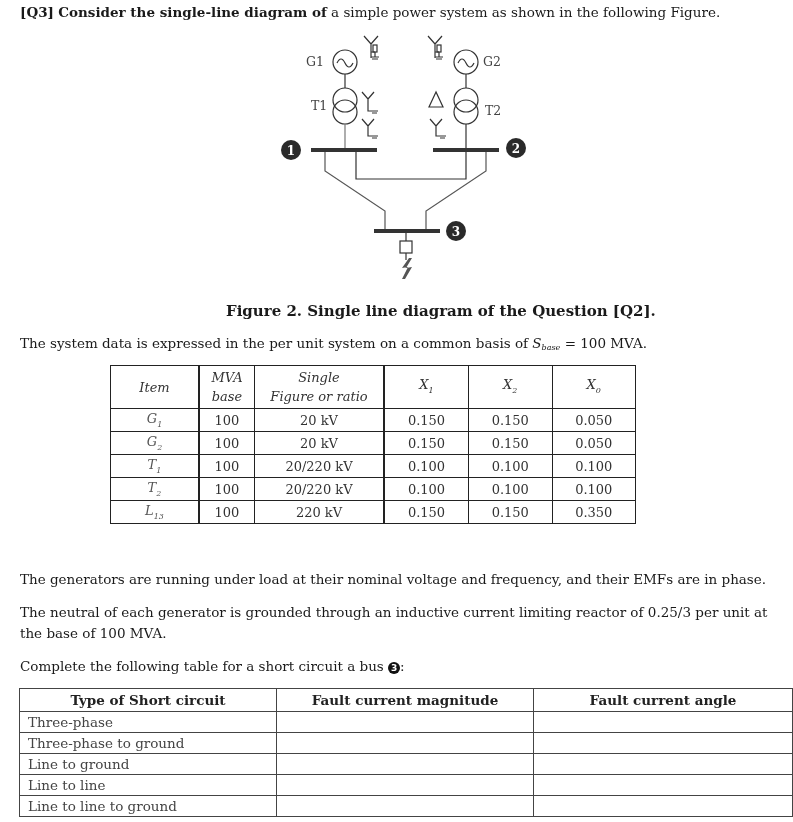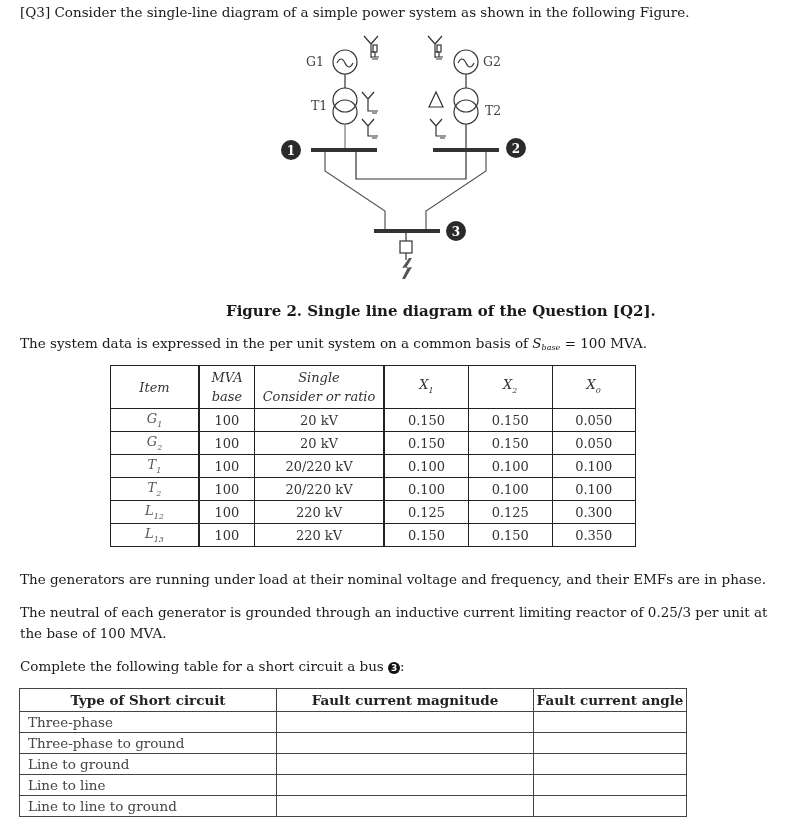--- a/index.html
+++ b/index.html
@@ -4,21 +4,21 @@
 <style>
   html, body { margin: 0; padding: 0; background: #ffffff; }
   body {
     width: 793px; height: 822px; position: relative; overflow: hidden;
     font-family: "DejaVu Serif", "Liberation Serif", serif;
     color: #1a1a1a;
   }
   .abs { position: absolute; }
   .para { font-size: 13.5px; line-height: 21px; white-space: nowrap; }
   .heading { left: 20px; top: 2px; font-size: 13.5px; }
-  .heading b { font-weight: normal; }
+  .heading b { font-weight: bold; }
   #diagram { left: 0; top: 30px; }
   .caption { left: 226px; top: 301px; font-size: 15px; font-weight: bold; }
   .basis { left: 20px; top: 333px; }
   .basis sub { font-size: 8px; font-style: italic; vertical-align: -2px; }
   .basis i { font-style: italic; }
 
   table.data {
     position: absolute; left: 110px; top: 365px; width: 526px;
     border-collapse: collapse; font-size: 13px;
   }
@@ -35,21 +35,21 @@
   .p2 { left: 20px; top: 602px; white-space: normal; width: 770px; }
   .p3 { left: 20px; top: 656px; }
   .bus-bullet {
     display: inline-block; width: 12px; height: 12px; border-radius: 50%;
     background: #111; color: #fff; font-size: 9px; line-height: 12px;
     text-align: center; font-weight: bold; vertical-align: 0px;
     font-family: "DejaVu Sans", sans-serif;
   }
 
   table.fault {
-    position: absolute; left: 19px; top: 688px; width: 668px;
+    position: absolute; left: 19px; top: 688px; width: 774px;
     border-collapse: collapse; font-size: 13.5px;
   }
   table.fault td, table.fault th {
     border: 1px solid #444; padding: 0 0 0 8px; height: 20px; text-align: left;
     color: #444;
   }
   table.fault th { text-align: center; font-weight: bold; color: #222; height: 22px; padding: 0; }
   table.fault tr:last-child td { border-bottom: 1px solid #444; }
   table.fault .c1 { width: 256px; }
   table.fault .c2 { width: 256px; }
@@ -157,21 +157,21 @@
 
 <div class="abs para basis">
   <span>The system data is expressed in the per unit system on a common basis of </span><i>S</i><sub>base</sub><span> = 100 MVA.</span>
 </div>
 
 <table class="data">
   <thead>
     <tr>
       <th class="thick-r" style="width:87px">Item</th>
       <th style="width:54px"><span>MVA</span><br><span>base</span></th>
-      <th class="thick-r" style="width:128px"><span>Single</span><br><span>Consider or ratio</span></th>
+      <th class="thick-r" style="width:128px"><span>Single</span><br><span>Figure or ratio</span></th>
       <th><span>X</span><sub style="font-size:8px">1</sub></th>
       <th><span>X</span><sub style="font-size:8px">2</sub></th>
       <th><span>X</span><sub style="font-size:8px">0</sub></th>
     </tr>
   </thead>
   <tbody>
     <tr>
       <td class="item thick-r"><span>G</span><sub>1</sub></td>
       <td>100</td>
       <td class="thick-r">20 kV</td>
@@ -195,28 +195,20 @@
       <td>0.100</td>
       <td>0.100</td>
     </tr>
     <tr>
       <td class="item thick-r"><span>T</span><sub>2</sub></td>
       <td>100</td>
       <td class="thick-r">20/220 kV</td>
       <td>0.100</td>
       <td>0.100</td>
       <td>0.100</td>
-    </tr>
-    <tr>
-      <td class="item thick-r"><span>L</span><sub>12</sub></td>
-      <td>100</td>
-      <td class="thick-r">220 kV</td>
-      <td>0.125</td>
-      <td>0.125</td>
-      <td>0.300</td>
     </tr>
     <tr>
       <td class="item thick-r"><span>L</span><sub>13</sub></td>
       <td>100</td>
       <td class="thick-r">220 kV</td>
       <td>0.150</td>
       <td>0.150</td>
       <td>0.350</td>
     </tr>
   </tbody>

